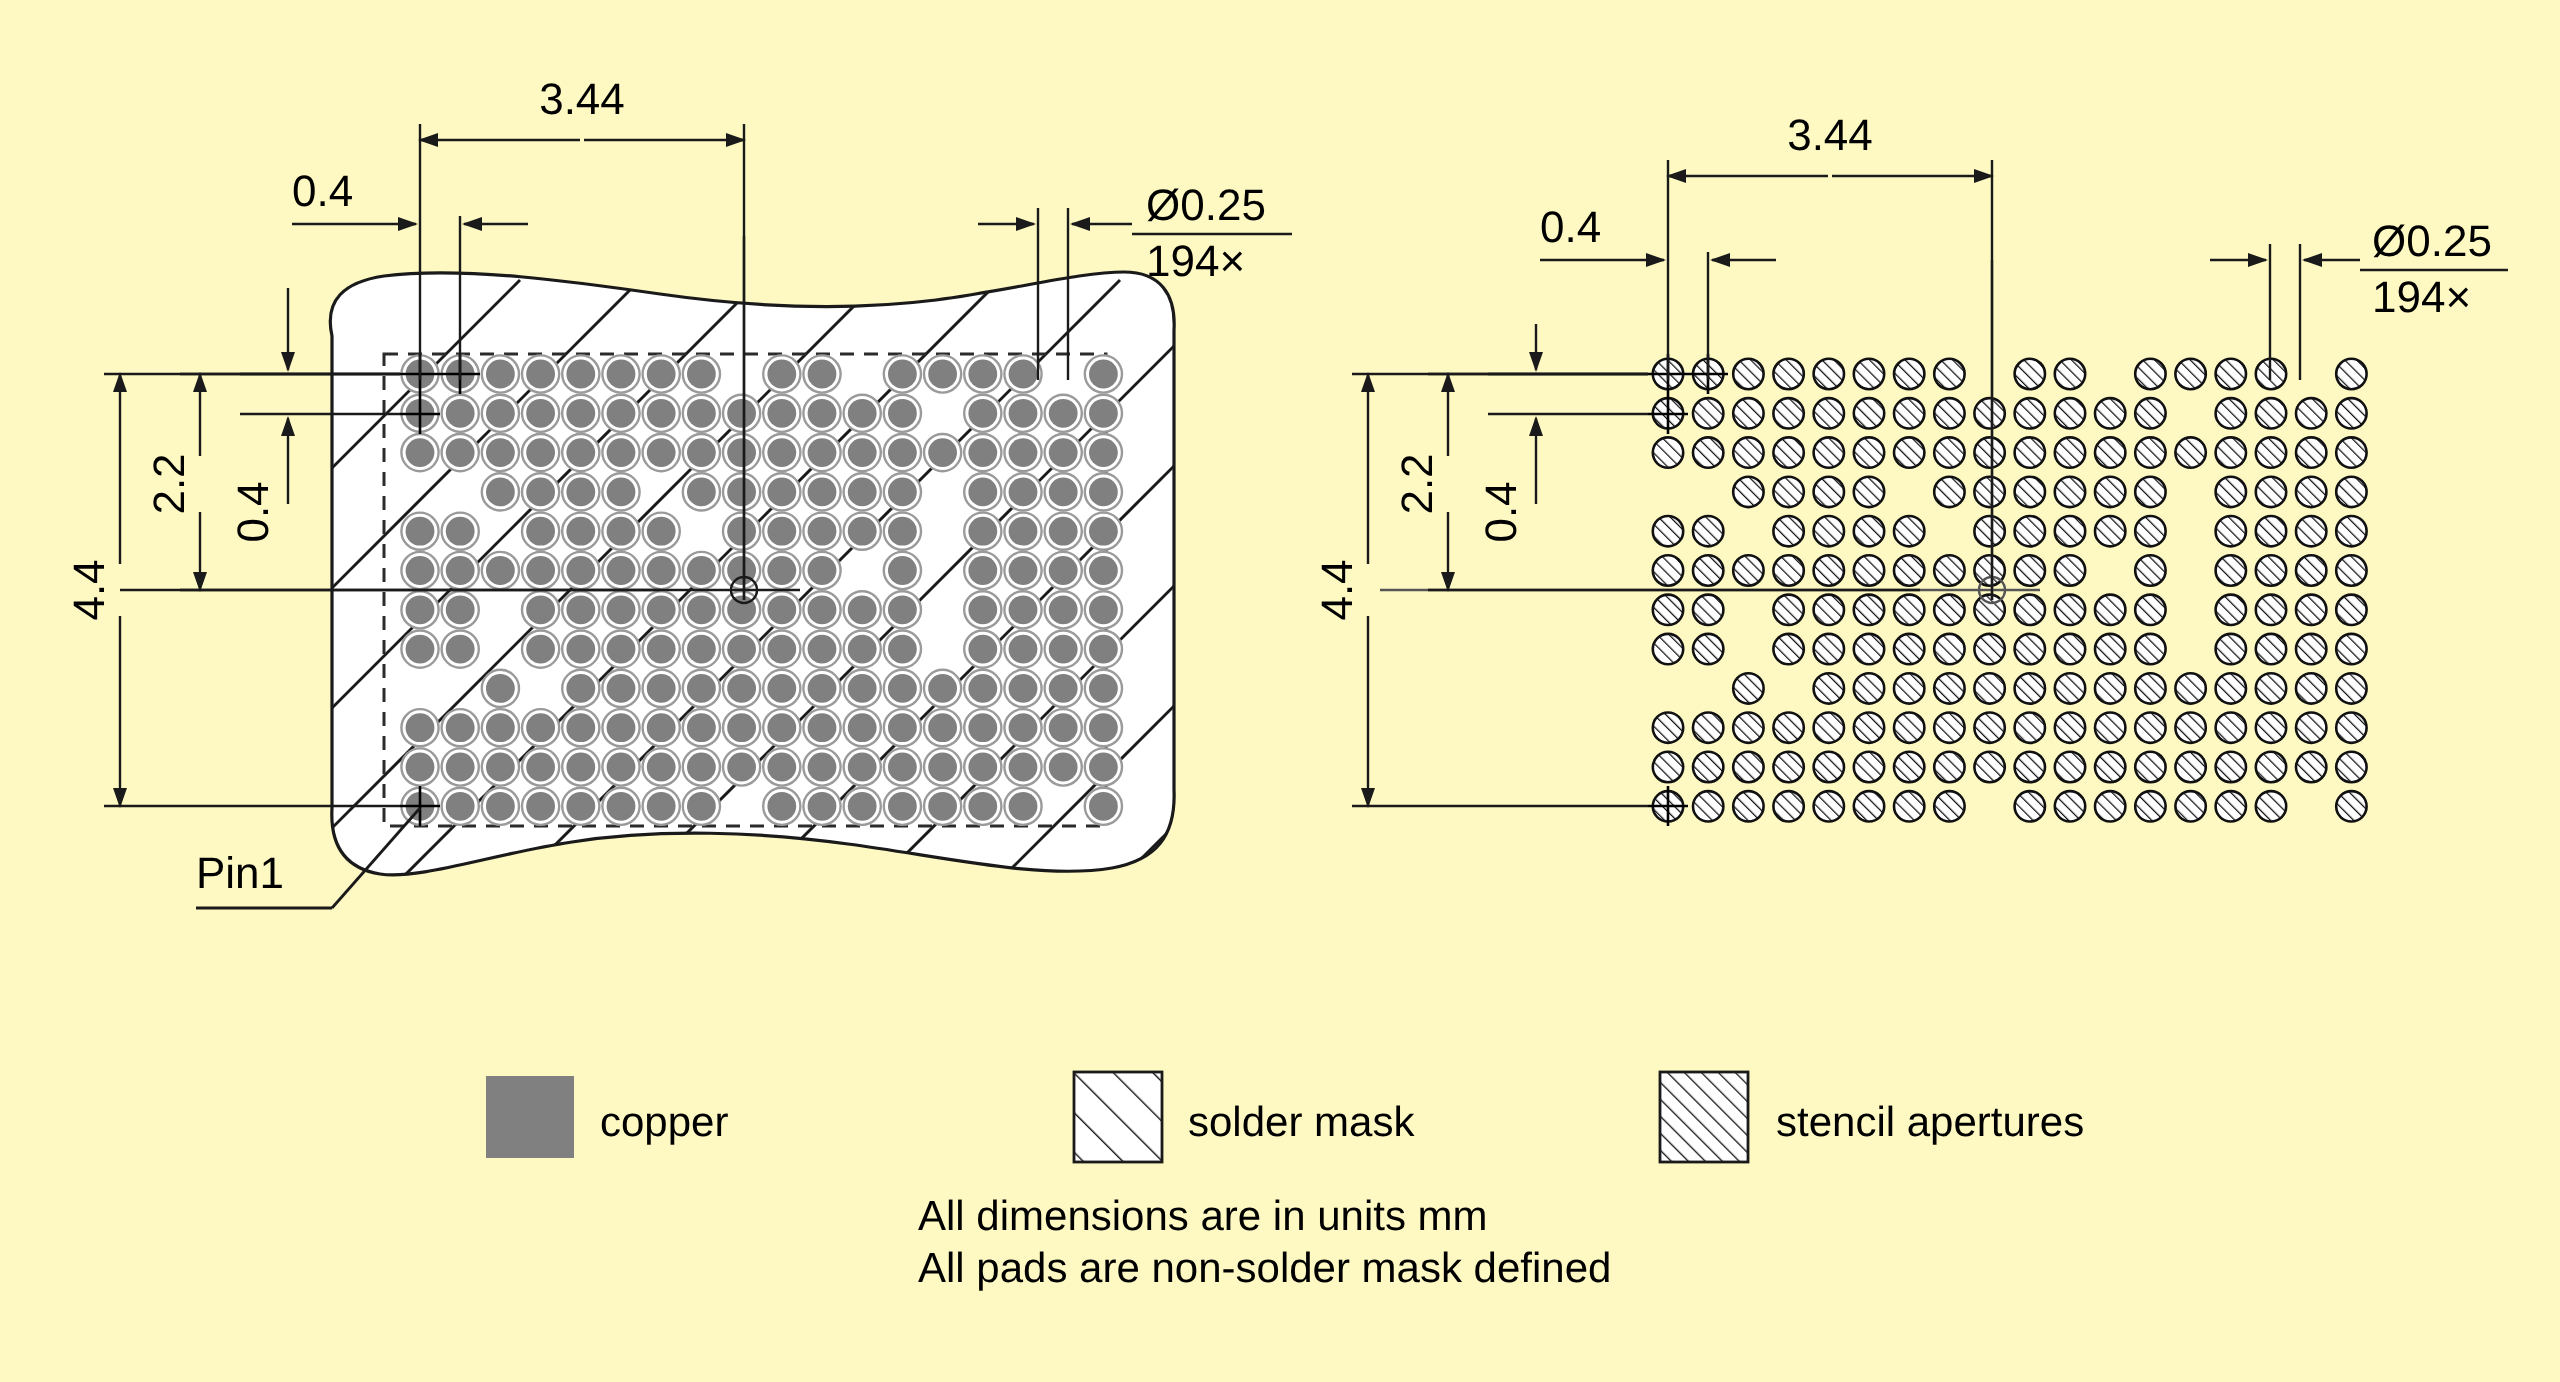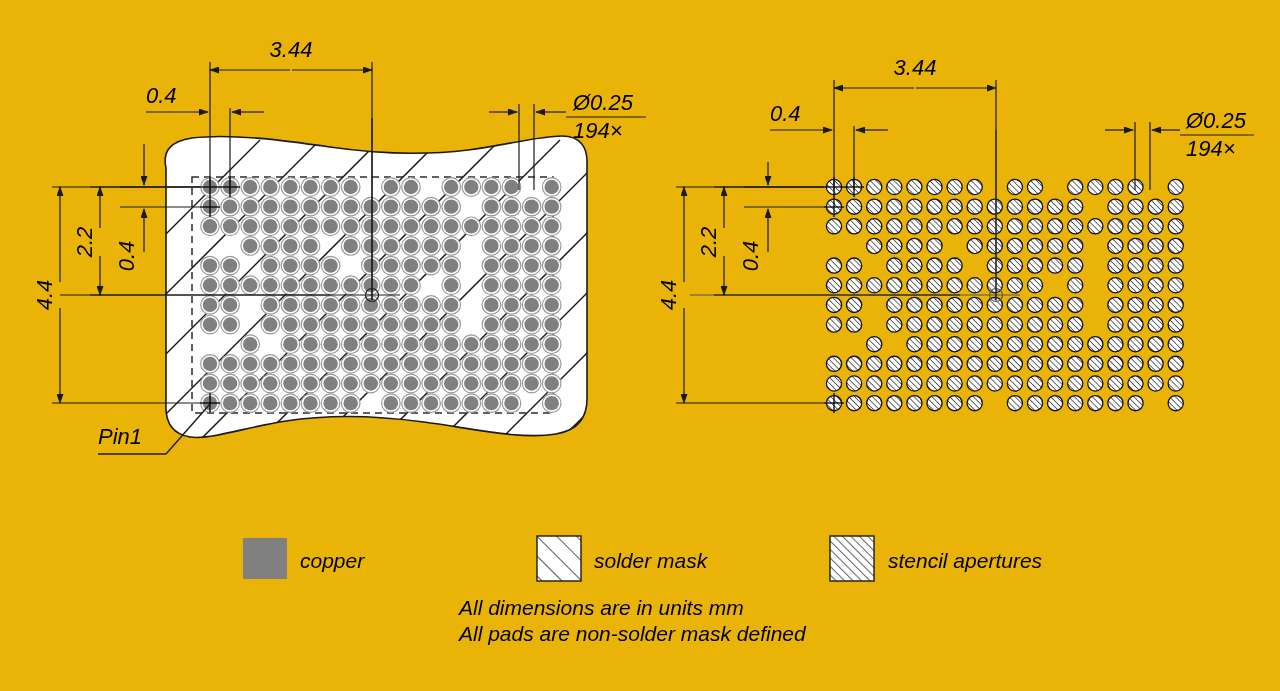--- a/index.html
+++ b/index.html
@@ -1,17 +1,17 @@
 <!DOCTYPE html>
 <html><head>
 <meta charset="utf-8">
 <style>
   html,body{margin:0;padding:0;background:#ffffff;}
   body{width:1280px;height:691px;overflow:hidden;font-family:"Liberation Sans",sans-serif;}
-  #stage{position:relative;width:1280px;height:691px;background:#eab308;font-style:italic;}
+  #stage{position:relative;width:1280px;height:691px;background:#fef9c3;}
   svg{display:block;}
   text{font-family:"Liberation Sans",sans-serif;fill:#000;}
 </style>
 </head>
 <body>
 
 <div id="stage">
 <svg id="root" width="1280" height="691" viewBox="0 0 1280 691">
   <defs>
     <marker id="ar" markerWidth="10" markerHeight="7" refX="9" refY="3.5" orient="auto" markerUnits="userSpaceOnUse">

